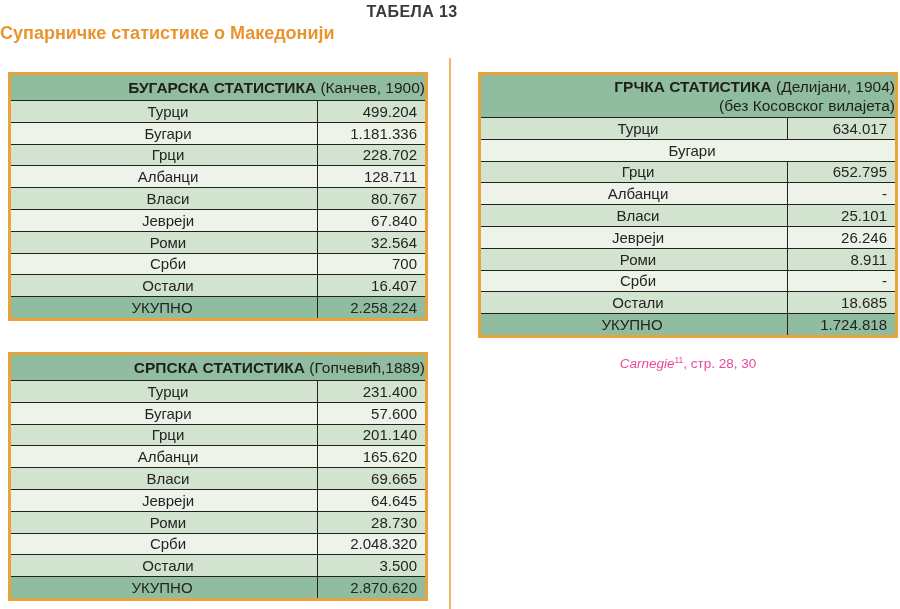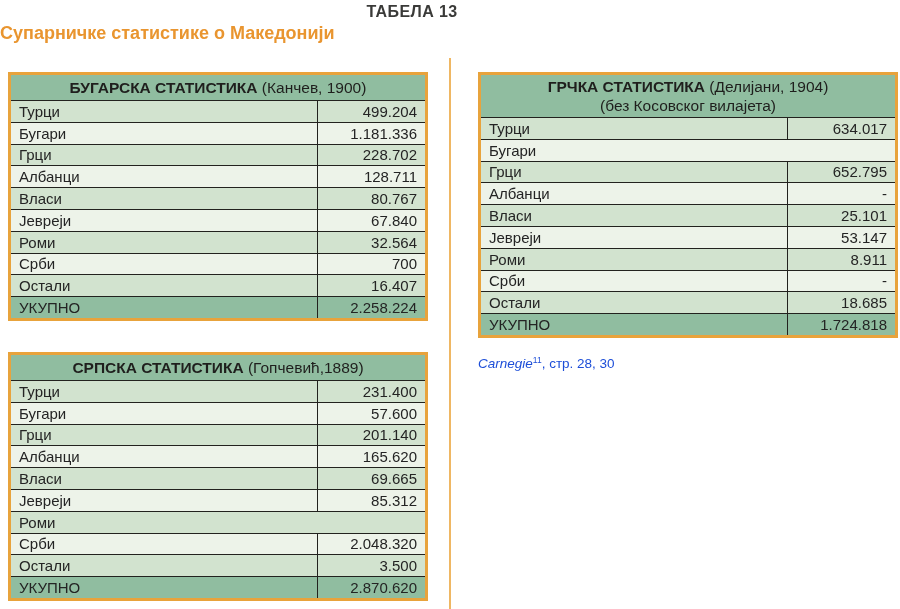--- a/index.html
+++ b/index.html
@@ -32,43 +32,45 @@
     background:#ffffff;
   }
   .thead {
     background:#90bda0;
     height:25px;
     display:flex; flex-direction:column; justify-content:center;
     text-align:center;
     font-size:15.5px;
     line-height:19px;
     color:#1f1f1d;
+    align-items:flex-end;
   }
   .thead.tall { height:42px; }
   .hb { font-weight:bold; }
   .trow {
     display:flex;
     height:20.8px;
     border-top:1.5px solid #22221e;
     font-size:15px;
     align-items:center;
+    text-align:center;
   }
   .trow:nth-child(even) { background:#d2e3cf; }
   .trow:nth-child(odd)  { background:#edf3e9; }
   .trow.total { background:#90bda0;gap:12px; }
   .tl { flex:1; padding-left:8px; white-space:nowrap; }
   .tv {
     width:108px; box-sizing:border-box; height:100%;
     border-left:1.5px solid #22221e;
     display:flex; align-items:center; justify-content:flex-end;
     padding-right:8px; white-space:nowrap;
   }
   .citation {
     position:absolute; left:478px; top:356px; width:420px;
-    text-align:left; font-size:13.5px; color:#1d4ed8;
+    text-align:center; font-size:13.5px; color:#ec4899;
   }
   .citation .src { font-style:italic; }
   .citation sup { font-size:8.5px; vertical-align:super; line-height:0; }
 </style>
 </head>
 <body>
 
 <div class="page-title">ТАБЕЛА 13</div>
 <div class="page-subtitle">Супарничке статистике о Македонији</div>
 
@@ -139,24 +141,25 @@
   <div class="trow">
       <span class="tl">Албанци</span>
       <span class="tv">165.620</span>
     </div>
   <div class="trow">
       <span class="tl">Власи</span>
       <span class="tv">69.665</span>
     </div>
   <div class="trow">
       <span class="tl">Јевреји</span>
-      <span class="tv">85.312</span>
+      <span class="tv">64.645</span>
     </div>
   <div class="trow">
       <span class="tl">Роми</span>
+      <span class="tv">28.730</span>
     </div>
   <div class="trow">
       <span class="tl">Срби</span>
       <span class="tv">2.048.320</span>
     </div>
   <div class="trow">
       <span class="tl">Остали</span>
       <span class="tv">3.500</span>
     </div>
   <div class="trow total">
@@ -184,21 +187,21 @@
   <div class="trow">
       <span class="tl">Албанци</span>
       <span class="tv">-</span>
     </div>
   <div class="trow">
       <span class="tl">Власи</span>
       <span class="tv">25.101</span>
     </div>
   <div class="trow">
       <span class="tl">Јевреји</span>
-      <span class="tv">53.147</span>
+      <span class="tv">26.246</span>
     </div>
   <div class="trow">
       <span class="tl">Роми</span>
       <span class="tv">8.911</span>
     </div>
   <div class="trow">
       <span class="tl">Срби</span>
       <span class="tv">-</span>
     </div>
   <div class="trow">

